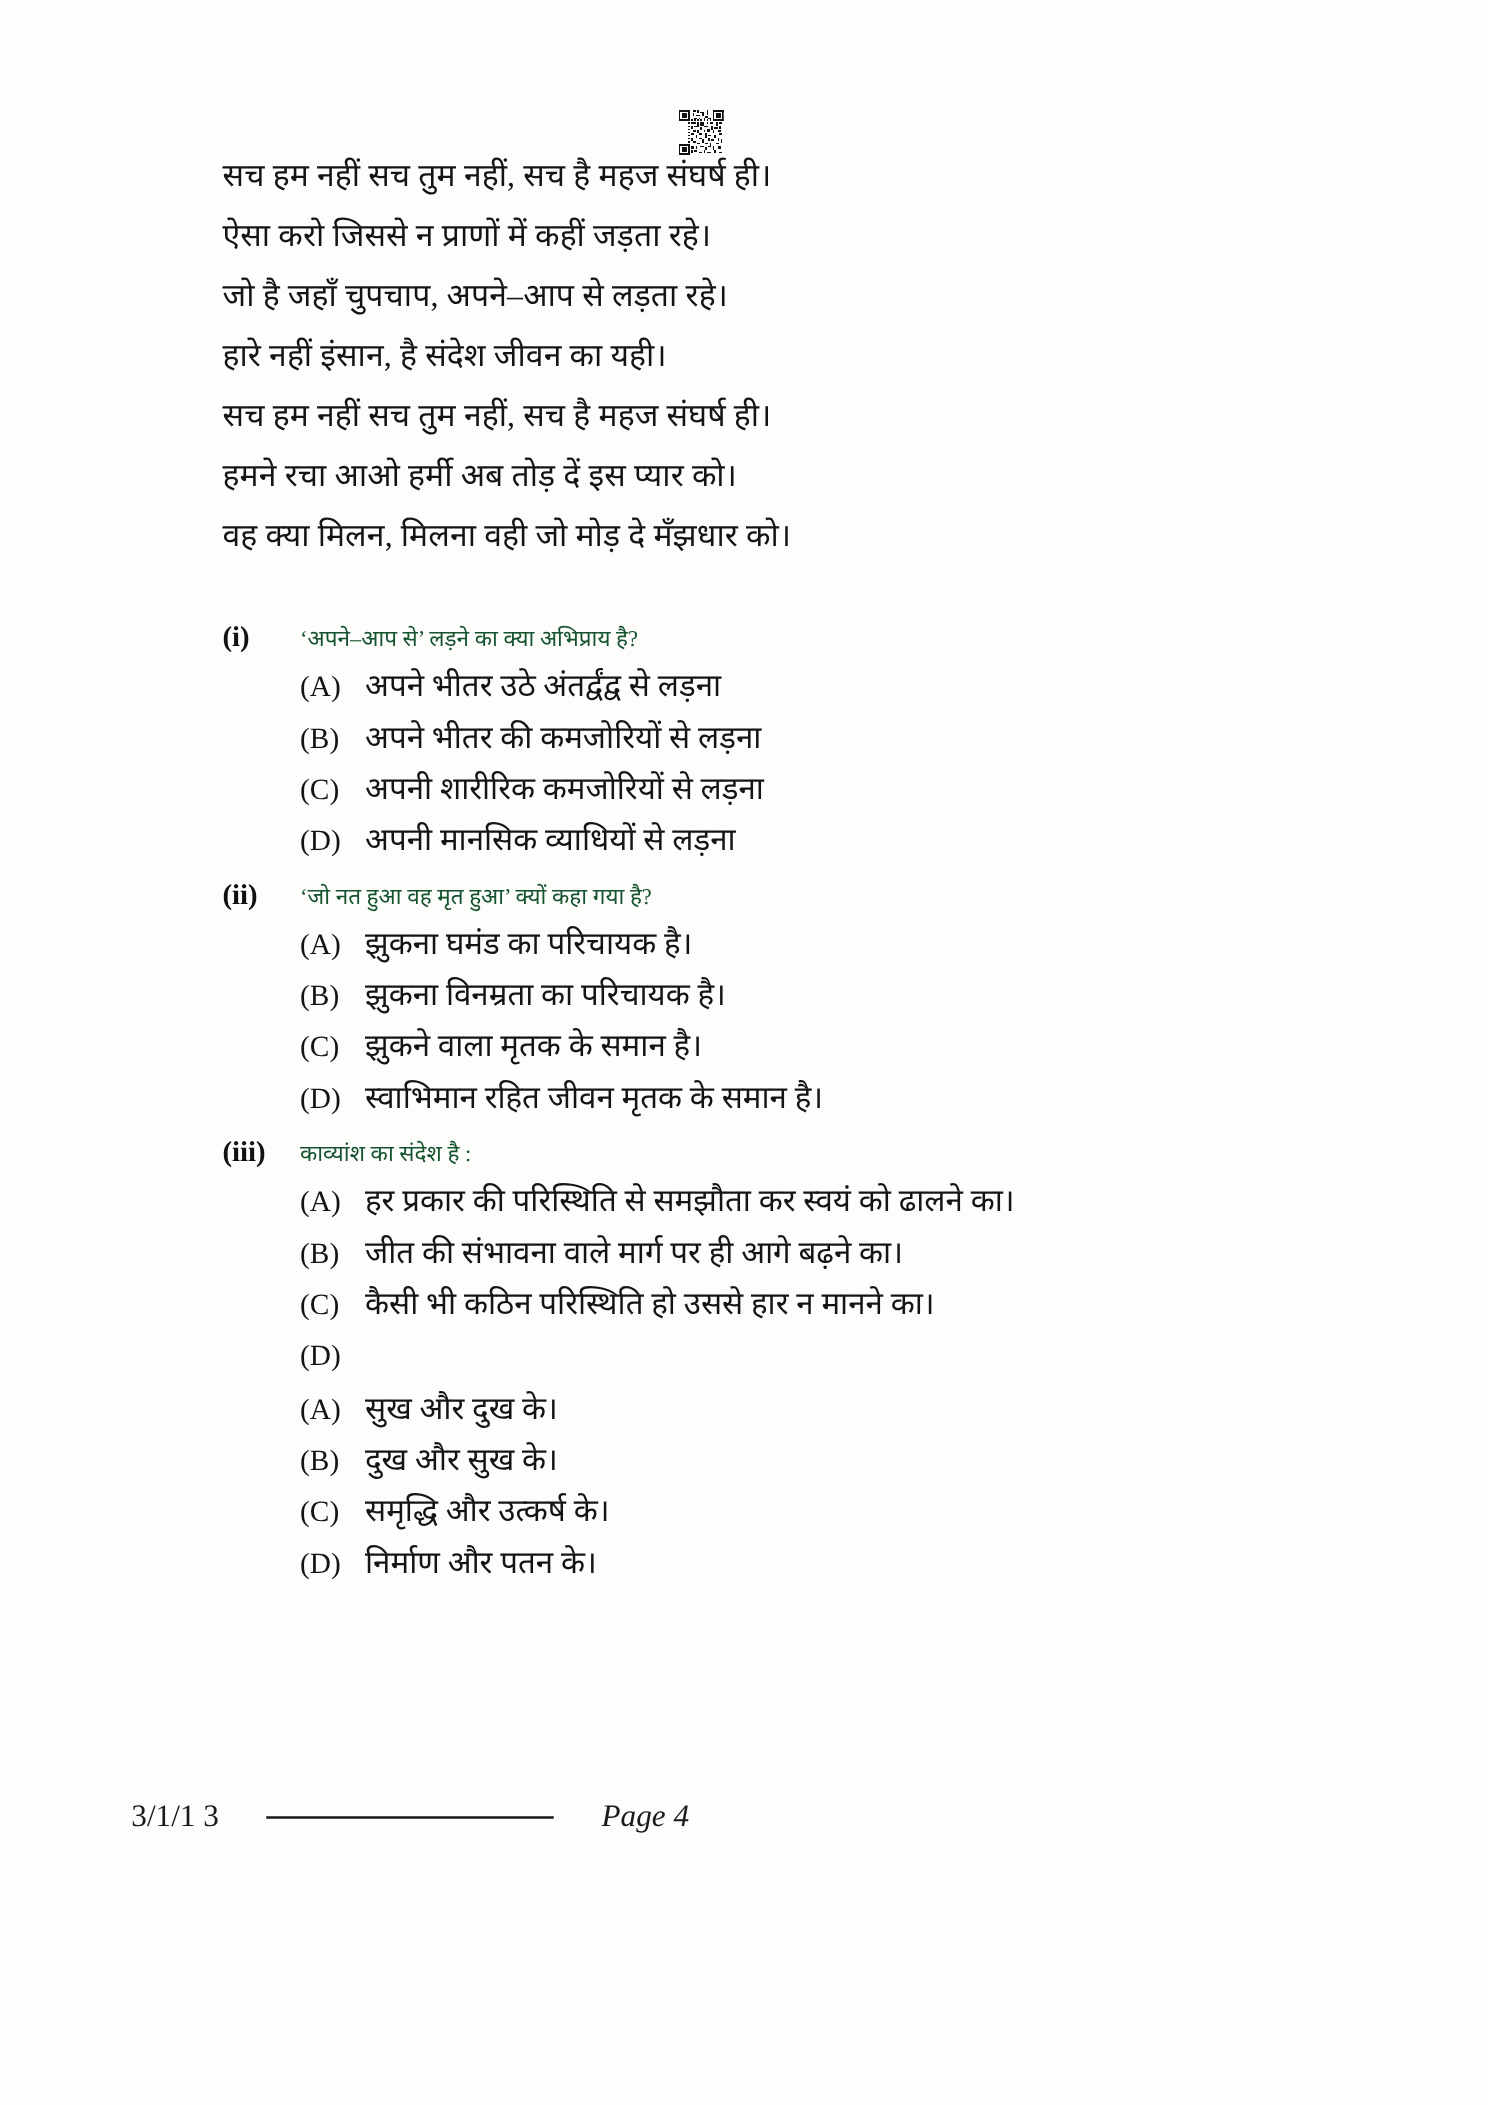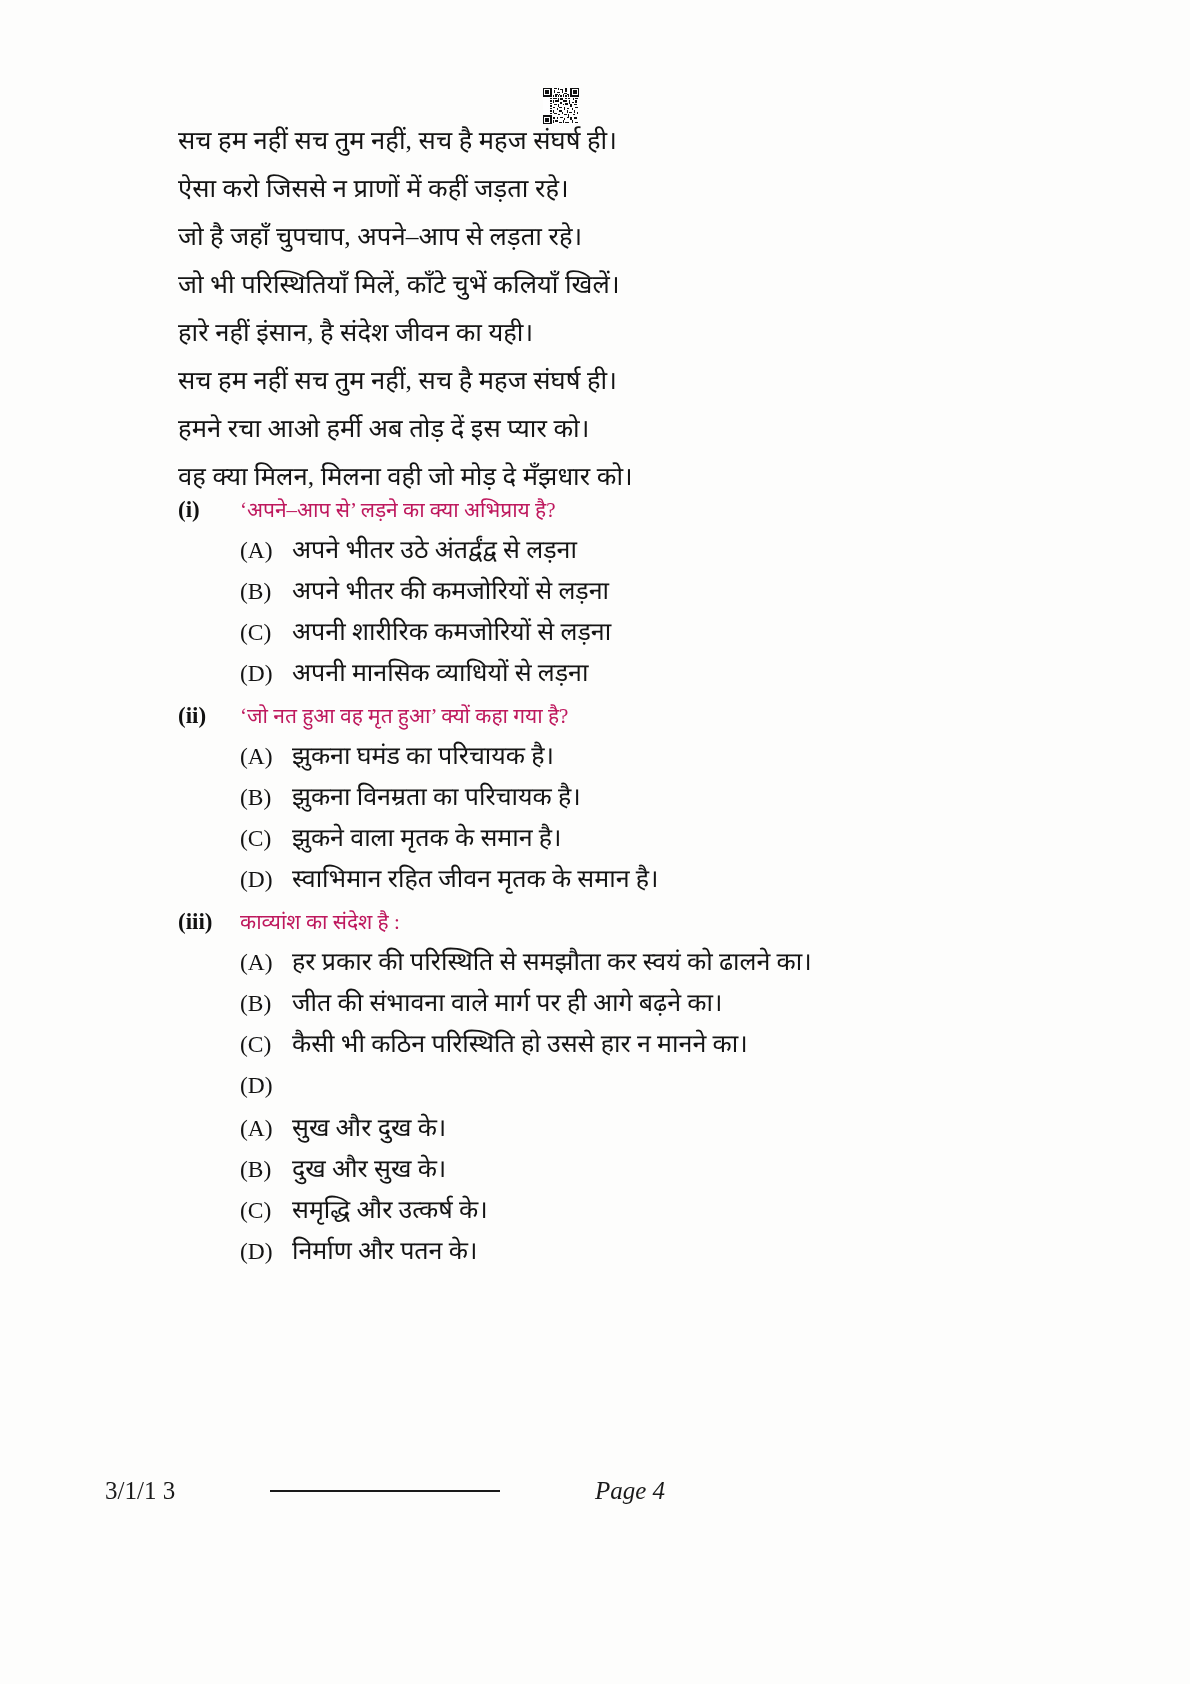--- a/index.html
+++ b/index.html
@@ -67,24 +67,24 @@
   }
   .q-num {
     width: 62px;
     flex: 0 0 62px;
     font-weight: bold;
     font-size: 23px;
     text-align: left;
     color: #111111;
   }
   .q-text {
-    font-size: 21px;
+    font-size: 18px;
     line-height: 1.05;
     white-space: nowrap;
-    color: #be185d;
+    color: #14532d;
   }
   .options {
     margin: 0;
     padding: 0;
     list-style: none;
   }
   .option {
     display: flex;
     align-items: baseline;
     margin-bottom: 14px;
@@ -103,25 +103,24 @@
     color: #141414;
   }
 
   
   .question-block + .question-block { margin-top: 10px; font-family: Liberation Serif, serif; }
 
   
   .footer {
     position: absolute;
     left: 105px;
-    top: 1477px;
+    top: 1440px;
     width: 560px;
     display: flex;
     align-items: center;
-    justify-content: space-between;
   }
   .footer-code {
     font-size: 25px;
     color: #1a1a1a;
     white-space: nowrap;
   }
   .footer-rule {
     flex: 0 0 230px;
     height: 0;
     border-top: 2px solid #1a1a1a;
@@ -244,21 +243,20 @@
           <rect x="23" y="26" width="1" height="2"></rect>
         <rect x="26" y="27" width="2" height="1"></rect>
       </g>
     </svg>
   </div>
 
   <div class="poem">
     <p class="poem-line">सच हम नहीं सच तुम नहीं, सच है महज संघर्ष ही।</p>
     <p class="poem-line">ऐसा करो जिससे न प्राणों में कहीं जड़ता रहे।</p>
     <p class="poem-line">जो है जहाँ चुपचाप, अपने–आप से लड़ता रहे।</p>
-    <p class="poem-line">जो भी परिस्थितियाँ मिलें, काँटे चुभें कलियाँ खिलें।</p>
     <p class="poem-line">हारे नहीं इंसान, है संदेश जीवन का यही।</p>
     <p class="poem-line">सच हम नहीं सच तुम नहीं, सच है महज संघर्ष ही।</p>
     <p class="poem-line">हमने रचा आओ हर्मी अब तोड़ दें इस प्यार को।</p>
     <p class="poem-line">वह क्या मिलन, मिलना वही जो मोड़ दे मँझधार को।</p>
   </div>
 
   <div class="questions">
 
     <div class="question-block">
       <div class="q-head">

